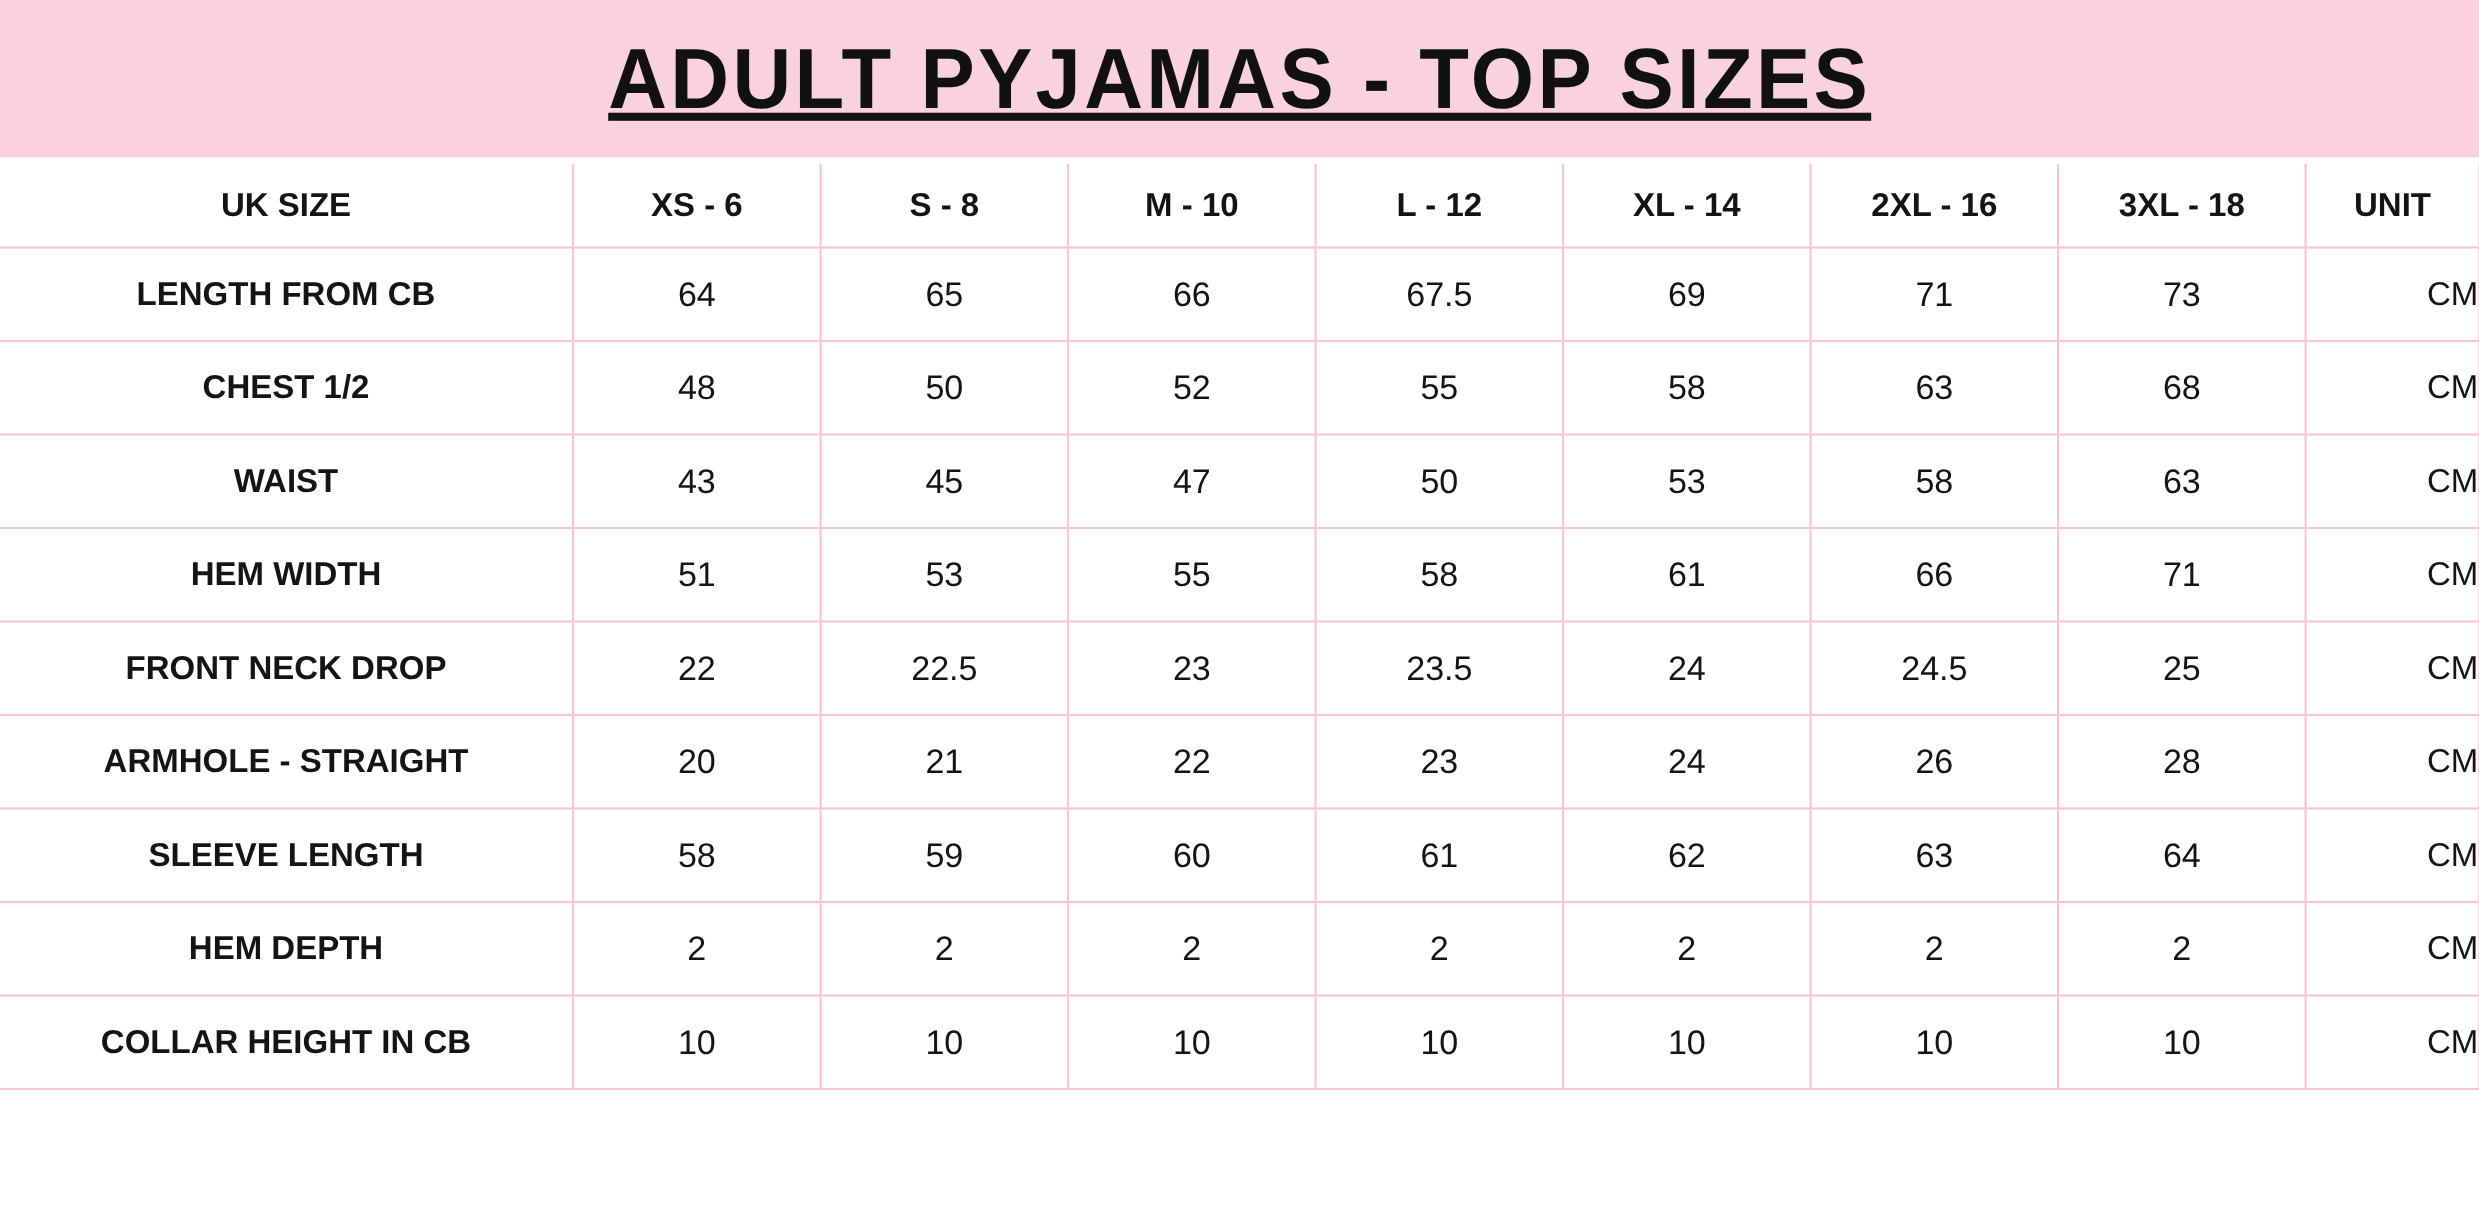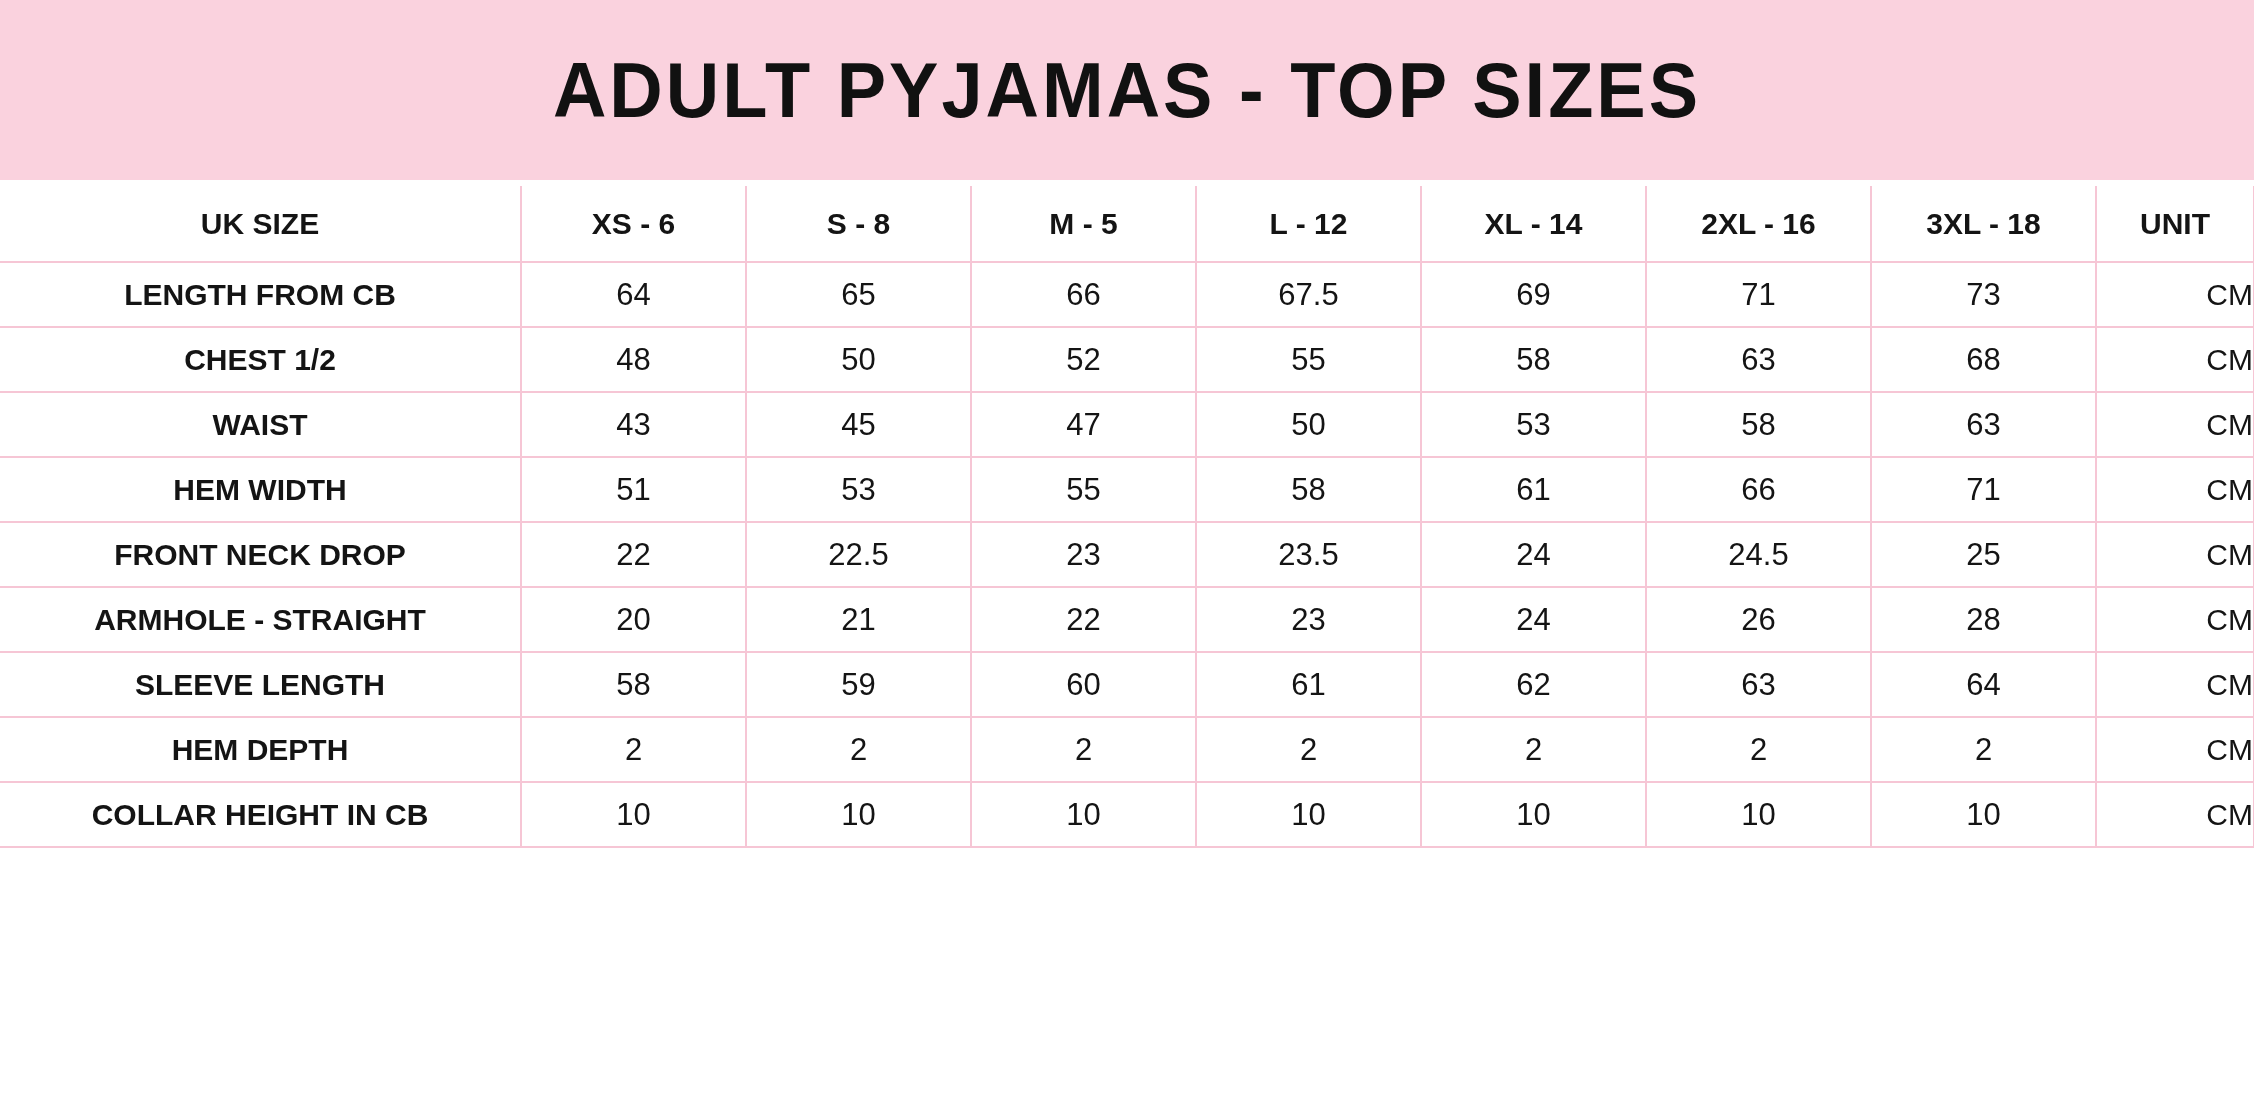--- a/index.html
+++ b/index.html
@@ -10,25 +10,26 @@
   }
   *{box-sizing:border-box;margin:0;padding:0;}
   html,body{width:2254px;height:1111px;overflow:hidden;}
   body{
     background:var(--bg);
     font-family:"Liberation Sans", sans-serif;
     color:var(--text);
   }
   .banner{
     width:100%;
-    height:180px;
+    height:143px;
     background:var(--banner);
     display:flex;
     align-items:center;
     justify-content:center;
+    text-decoration:underline;
   }
   .banner h1{
     font-size:74px;
     font-weight:bold;
     letter-spacing:3px;
     color:#111;
     transform:scaleY(1.05);
     white-space:nowrap;
   }
   table.size-table{
@@ -39,21 +40,21 @@
   }
   .size-table th,
   .size-table td{
     border:2px solid var(--border);
     text-align:center;
     vertical-align:middle;
     overflow:hidden;
     white-space:nowrap;
   }
   .size-table thead tr{height:76px;}
-  .size-table tbody tr{height:65px;}
+  .size-table tbody tr{height:85px;}
   .size-table th{
     font-size:30px;
     font-weight:bold;
     border-top:none;
   }
   .size-table td.row-label{
     font-size:30px;
     font-weight:bold;
   }
   .size-table td.value{
@@ -89,21 +90,21 @@
       <col class="c-size">
       <col class="c-size">
       <col class="c-size">
       <col class="c-unit">
     </colgroup>
   <thead>
     <tr>
         <th>UK SIZE</th>
         <th>XS - 6</th>
         <th>S - 8</th>
-        <th>M - 5</th>
+        <th>M - 10</th>
         <th>L - 12</th>
         <th>XL - 14</th>
         <th>2XL - 16</th>
         <th>3XL - 18</th>
         <th>UNIT</th>
       </tr>
   </thead>
   <tbody>
       <tr>
         <td class="row-label">LENGTH FROM CB</td>

